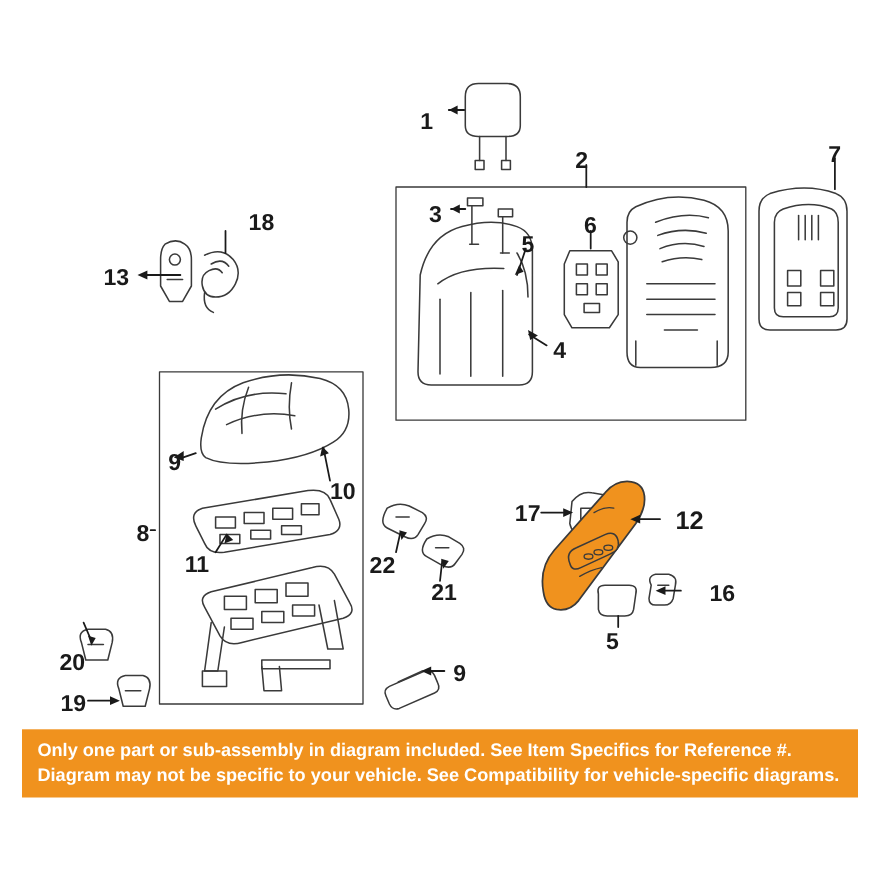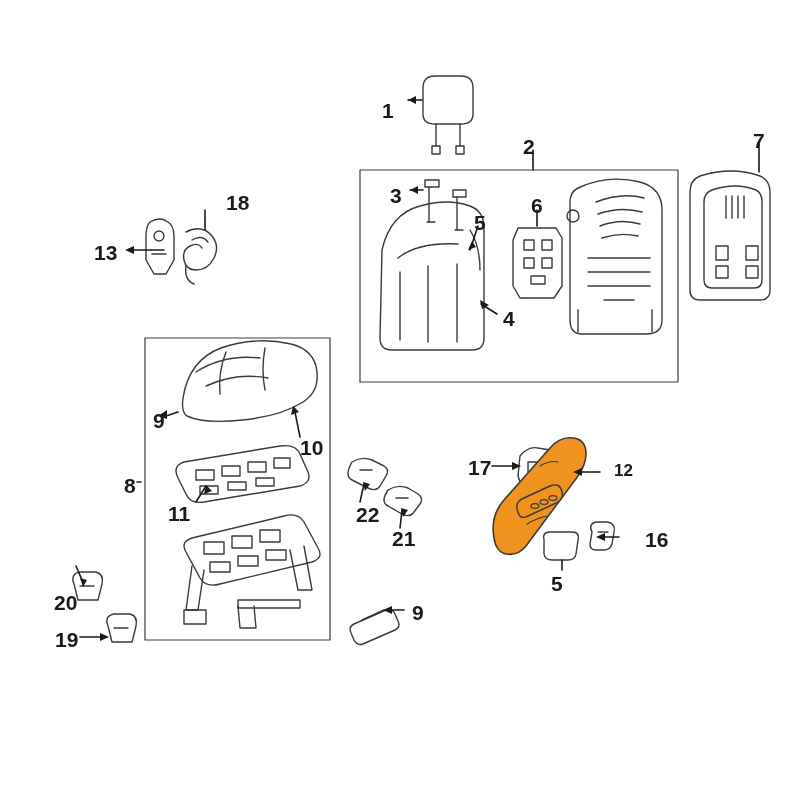--- a/index.html
+++ b/index.html
@@ -27,21 +27,21 @@
   .callout {
     position: absolute;
     font-family: "Liberation Sans", sans-serif;
     font-size: 21px;
     font-weight: bold;
     color: #1a1a1a;
     line-height: 1;
     white-space: nowrap;
   }
   .callout.big {
-    font-size: 17px;
+    font-size: 23px;
   }
   #notice {
     position: absolute;
     left: 20px;
     top: 663px;
     width: 760px;
     height: 62px;
     background: #f0921e;
     color: #ffffff;
     font-family: "Liberation Sans", sans-serif;
@@ -283,16 +283,20 @@
   <div class="callout big" style="left:614px; top:462px;">12</div>
   <div class="callout" style="left:94px;   top:242px;">13</div>
   <div class="callout" style="left:412px;  top:602px;">9</div>
   <div class="callout" style="left:551px;  top:573px;">5</div>
   <div class="callout" style="left:625px;  top:529px;margin-left:20px;">16</div>
   <div class="callout" style="left:468px;  top:457px;">17</div>
   <div class="callout" style="left:195px;  top:192px;margin-left:31px;">18</div>
   <div class="callout" style="left:55px;   top:629px;">19</div>
   <div class="callout" style="left:54px;   top:548px;margin-top:44px;">20</div>
   <div class="callout" style="left:392px;  top:528px;">21</div>
-  <div class="callout" style="left:356px;  top:504px;">22</div>
-
+  <div class="callout" style="left:336px;  top:504px;">22</div>
+
+  <div id="notice">
+    <span class="line">Only one part or sub-assembly in diagram included. See Item Specifics for Reference #.</span>
+    <span class="line">Diagram may not be specific to your vehicle. See Compatibility for vehicle-specific diagrams.</span>
+  </div>
 
 </div>
 
 </body></html>

